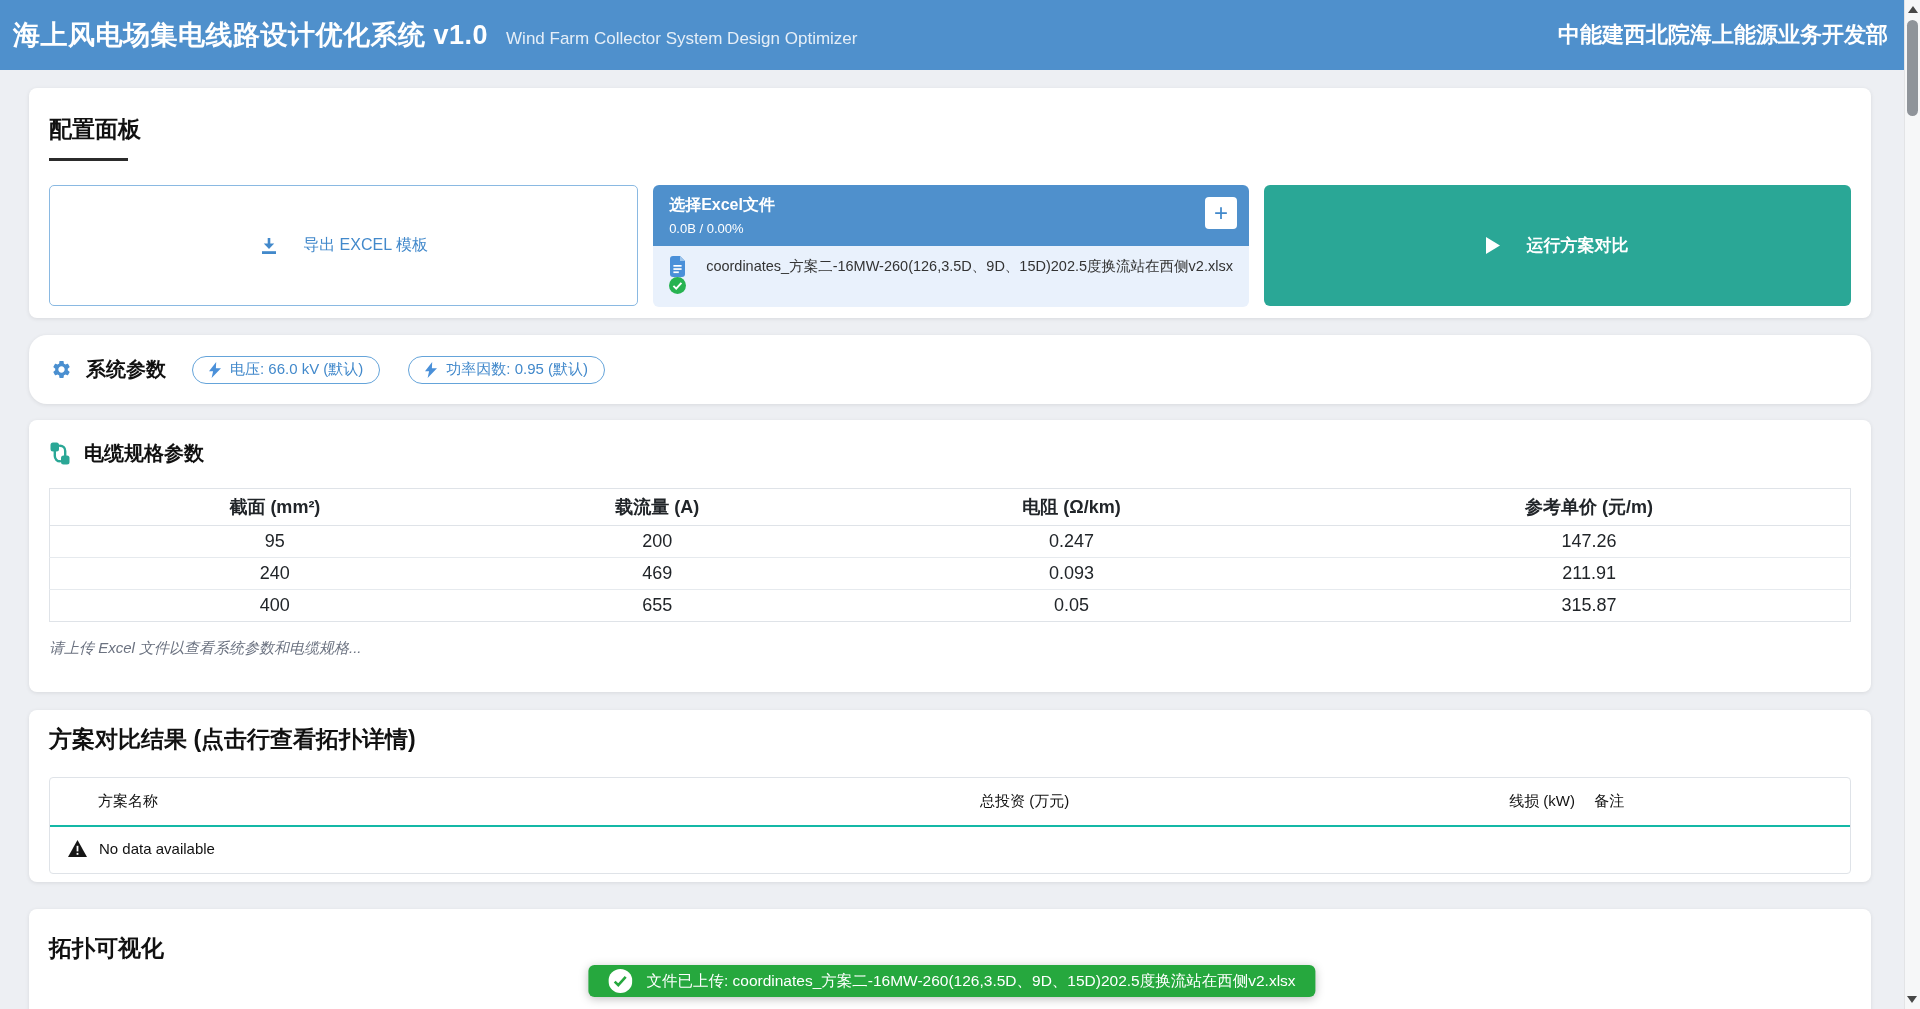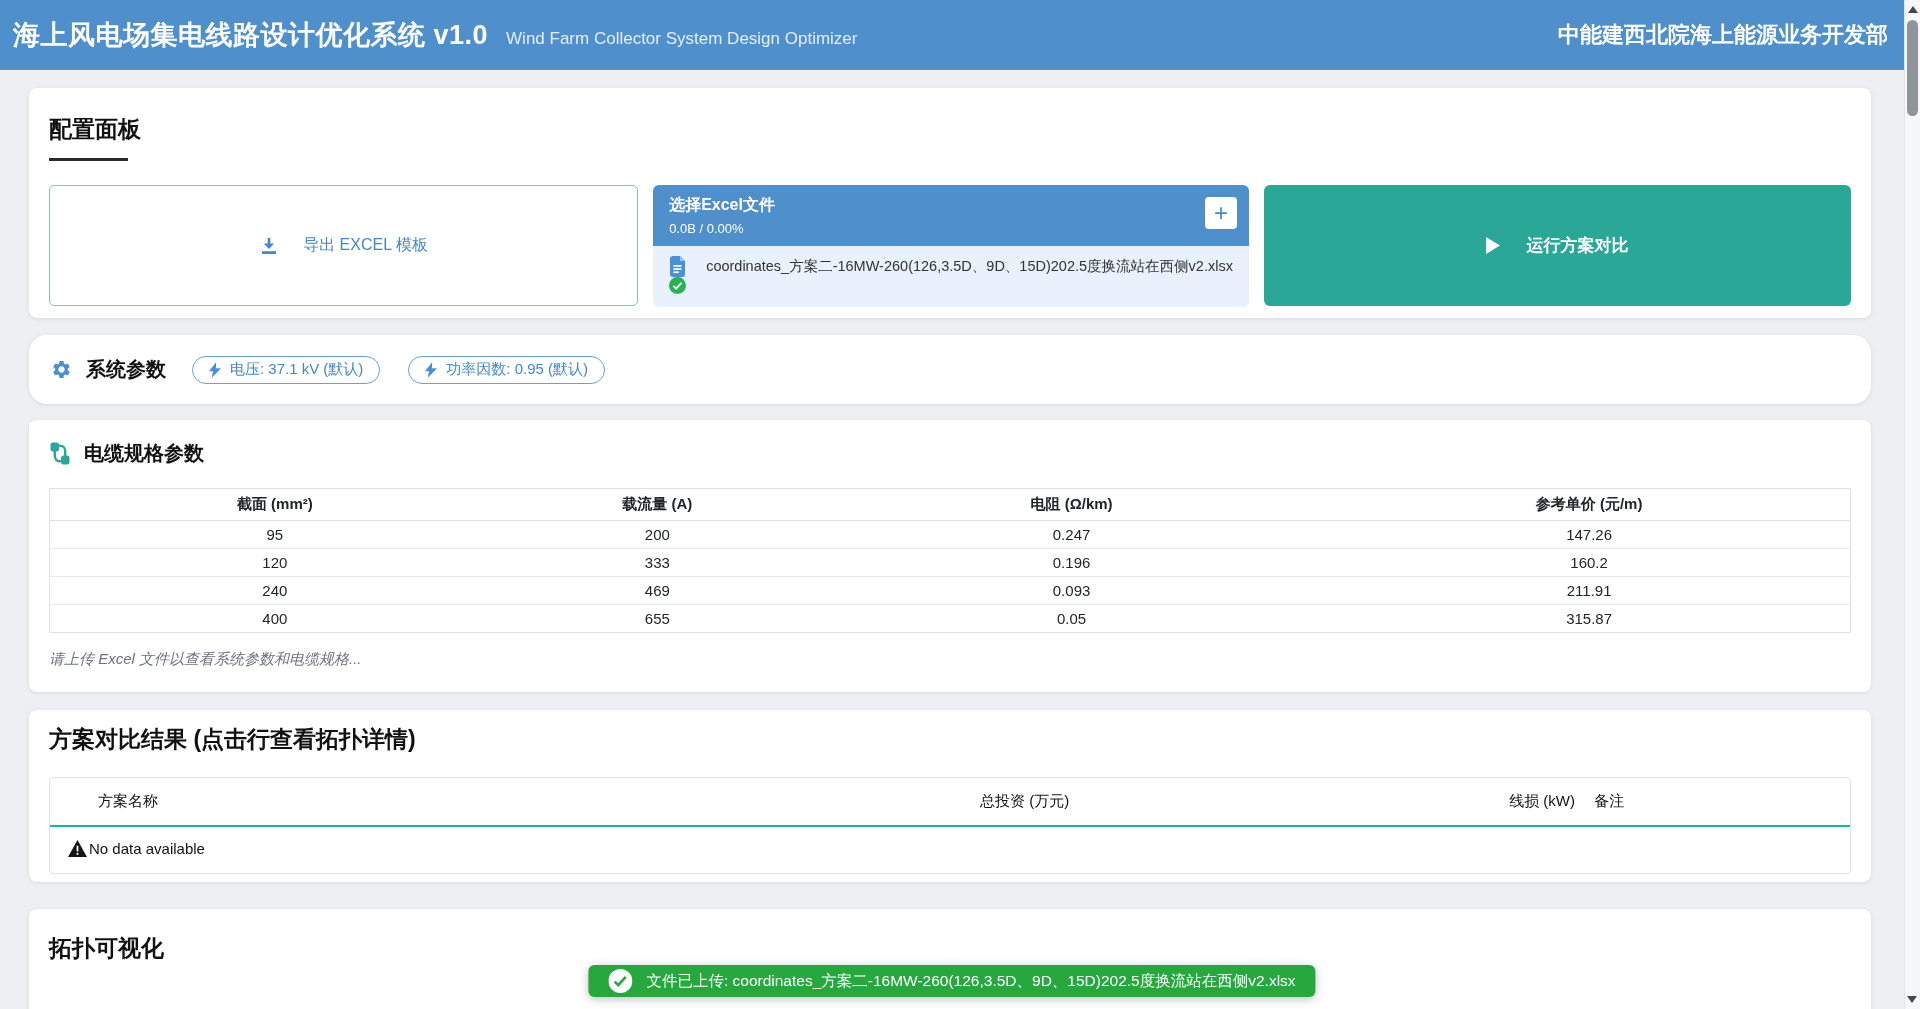--- a/index.html
+++ b/index.html
@@ -38,35 +38,35 @@
   .run-btn { flex:1; background:var(--teal-green,#2aa796); border:none; border-radius:6px; color:#fff; font-weight:bold; font-size:17px; display:flex; align-items:center; justify-content:center; gap:26px; cursor:pointer; font-family:inherit; }
 
   
   .card-sys { margin-top:17px; height:69px; display:flex; align-items:center; padding:0 22px;border-radius:18px; }
   .card-sys .subsection-title { margin:0 26px 0 14px; }
   .badge { display:inline-flex; align-items:center; gap:9px; border:1.5px solid #65a4da; border-radius:999px; height:28px; padding:0 16px; color:var(--accent-blue,#4289cb); font-size:15px; margin-right:28px; background:#fff; white-space:nowrap; }
 
   
   .card-cable { margin-top:16px; height:272px; padding:20px 20px 0; }
   .cable-title-row { display:flex; align-items:center; gap:13px; }
-  .cable-table { width:100%; border-collapse:collapse; border:1px solid #dfe3e8; margin-top:21px; font-size:15px; color:#212529; }
+  .cable-table { width:100%; border-collapse:collapse; border:1px solid #dfe3e8; margin-top:21px; font-size:18px; color:#212529; }
   .cable-table th { font-weight:bold; padding:6px 4px; border-bottom:1px solid #dfe3e8; text-align:center; }
   .cable-table td { padding:5px 4px; text-align:center; }
   .cable-table tbody tr + tr td { border-top:1px solid #e6eaee; }
   .cable-note { margin-top:17px; font-style:italic; color:#6b7280; font-size:15px; }
 
   
   .card-comp { margin-top:18px; padding:14px 20px 8px; }
   .comp-box { margin-top:22px; border:1px solid #dfe3e8; border-radius:4px; }
   .comp-head { display:flex; align-items:center; padding:14px 0; border-bottom:2px solid #14b8a6; font-size:15px; font-weight:normal; color:#111; }
   .ch-name { flex:0 0 51%; padding-left:48px; }
   .ch-invest { flex:0 0 29.4%; padding-left:12px; }
   .ch-loss { flex:0 0 85px; white-space:nowrap; padding-left:12px; }
   .ch-note { flex:1; padding-left:12px; }
-  .no-data { display:flex; align-items:center; gap:2px; padding:13px 16px 16px 18px; font-size:15px; color:#111; }
+  .no-data { display:flex; align-items:center; gap:12px; padding:13px 16px 16px 18px; font-size:15px; color:#111; }
 
   
   .card-topo { margin-top:27px; height:116px; padding:24px 20px 0; }
 
   
   .toast { position:absolute; left:952px; bottom:12px; transform:translateX(-50%); height:32px; background:var(--toast-green,#26a83e); border-radius:6px; display:flex; align-items:center; gap:14px; padding:0 20px; box-shadow:0 2px 10px rgba(0,0,0,.25); z-index:20; white-space:nowrap; }
   .toast-text { color:#fff; font-size:15.5px; }
 
   
   .scrollbar { width:16px; background:#f6f7f8; border-left:1px solid #e3e4e6; position:relative; }
@@ -155,21 +155,21 @@
               <path fill="#4a8fd0" d="M19.14 12.94c.04-.3.06-.61.06-.94 0-.32-.02-.64-.07-.94l2.03-1.58c.18-.14.23-.41.12-.61l-1.92-3.32c-.12-.22-.37-.29-.59-.22l-2.39.96c-.5-.38-1.03-.7-1.62-.94l-.36-2.54c-.04-.24-.24-.41-.48-.41h-3.84c-.24 0-.43.17-.47.41l-.36 2.54c-.59.24-1.13.57-1.62.94l-2.39-.96c-.22-.08-.47 0-.59.22L2.74 8.87c-.12.21-.08.47.12.61l2.03 1.58c-.05.3-.09.63-.09.94s.02.64.07.94l-2.03 1.58c-.18.14-.23.41-.12.61l1.92 3.32c.12.22.37.29.59.22l2.39-.96c.5.38 1.03.7 1.62.94l.36 2.54c.05.24.24.41.48.41h3.84c.24 0 .44-.17.47-.41l.36-2.54c.59-.24 1.13-.56 1.62-.94l2.39.96c.22.08.47 0 .59-.22l1.92-3.32c.12-.22.07-.47-.12-.61l-2.01-1.58zM12 15.6c-1.98 0-3.6-1.62-3.6-3.6s1.62-3.6 3.6-3.6 3.6 1.62 3.6 3.6-1.62 3.6-3.6 3.6z"></path>
             </svg>
         </span>
         <h3 class="subsection-title">系统参数</h3>
         <span class="badge">
           <span class="icon">
             <svg width="12" height="16" viewBox="0 0 12 16">
                 <path d="M7.2 0L0 9.2h4.1L2.6 16 12 6.3H6.9z" fill="#4a90d9"></path>
               </svg>
           </span>
-          <span>电压: 37.1 kV (默认)</span>
+          <span>电压: 66.0 kV (默认)</span>
         </span>
         <span class="badge">
           <span class="icon">
             <svg width="12" height="16" viewBox="0 0 12 16">
                 <path d="M7.2 0L0 9.2h4.1L2.6 16 12 6.3H6.9z" fill="#4a90d9"></path>
               </svg>
           </span>
           <span>功率因数: 0.95 (默认)</span>
         </span>
       </section>
@@ -202,26 +202,20 @@
               </tr>
             </thead>
           <tbody id="cable-body">
               <tr>
                 <td>95</td>
                 <td>200</td>
                 <td>0.247</td>
                 <td>147.26</td>
               </tr>
               <tr>
-                <td>120</td>
-                <td>333</td>
-                <td>0.196</td>
-                <td>160.2</td>
-              </tr>
-              <tr>
                 <td>240</td>
                 <td>469</td>
                 <td>0.093</td>
                 <td>211.91</td>
               </tr>
               <tr>
                 <td>400</td>
                 <td>655</td>
                 <td>0.05</td>
                 <td>315.87</td>

